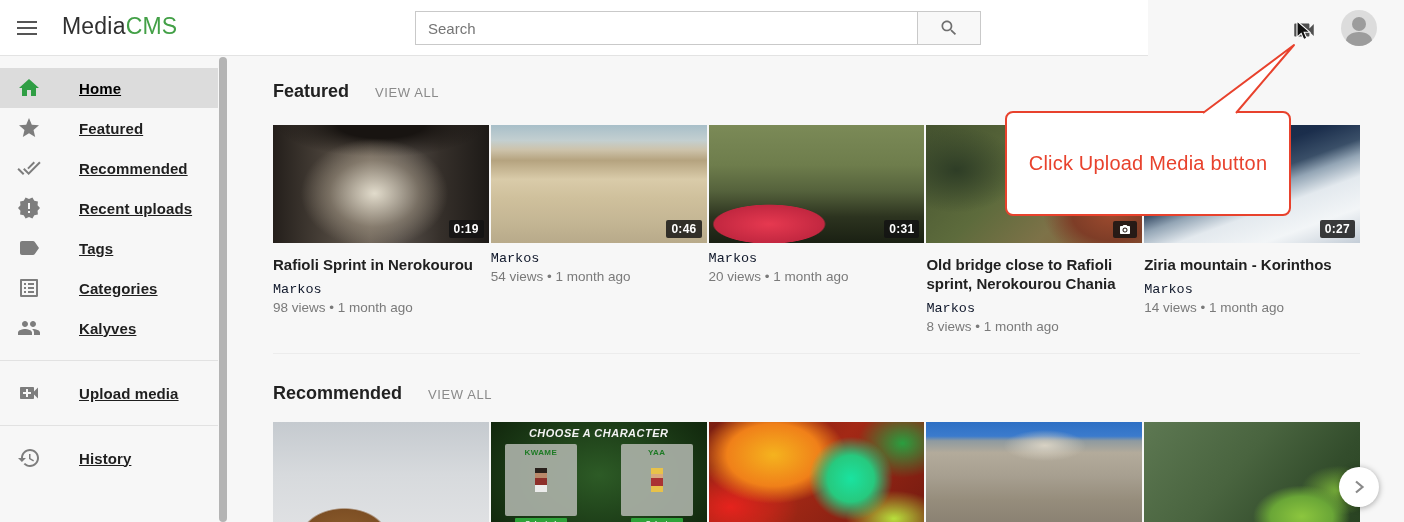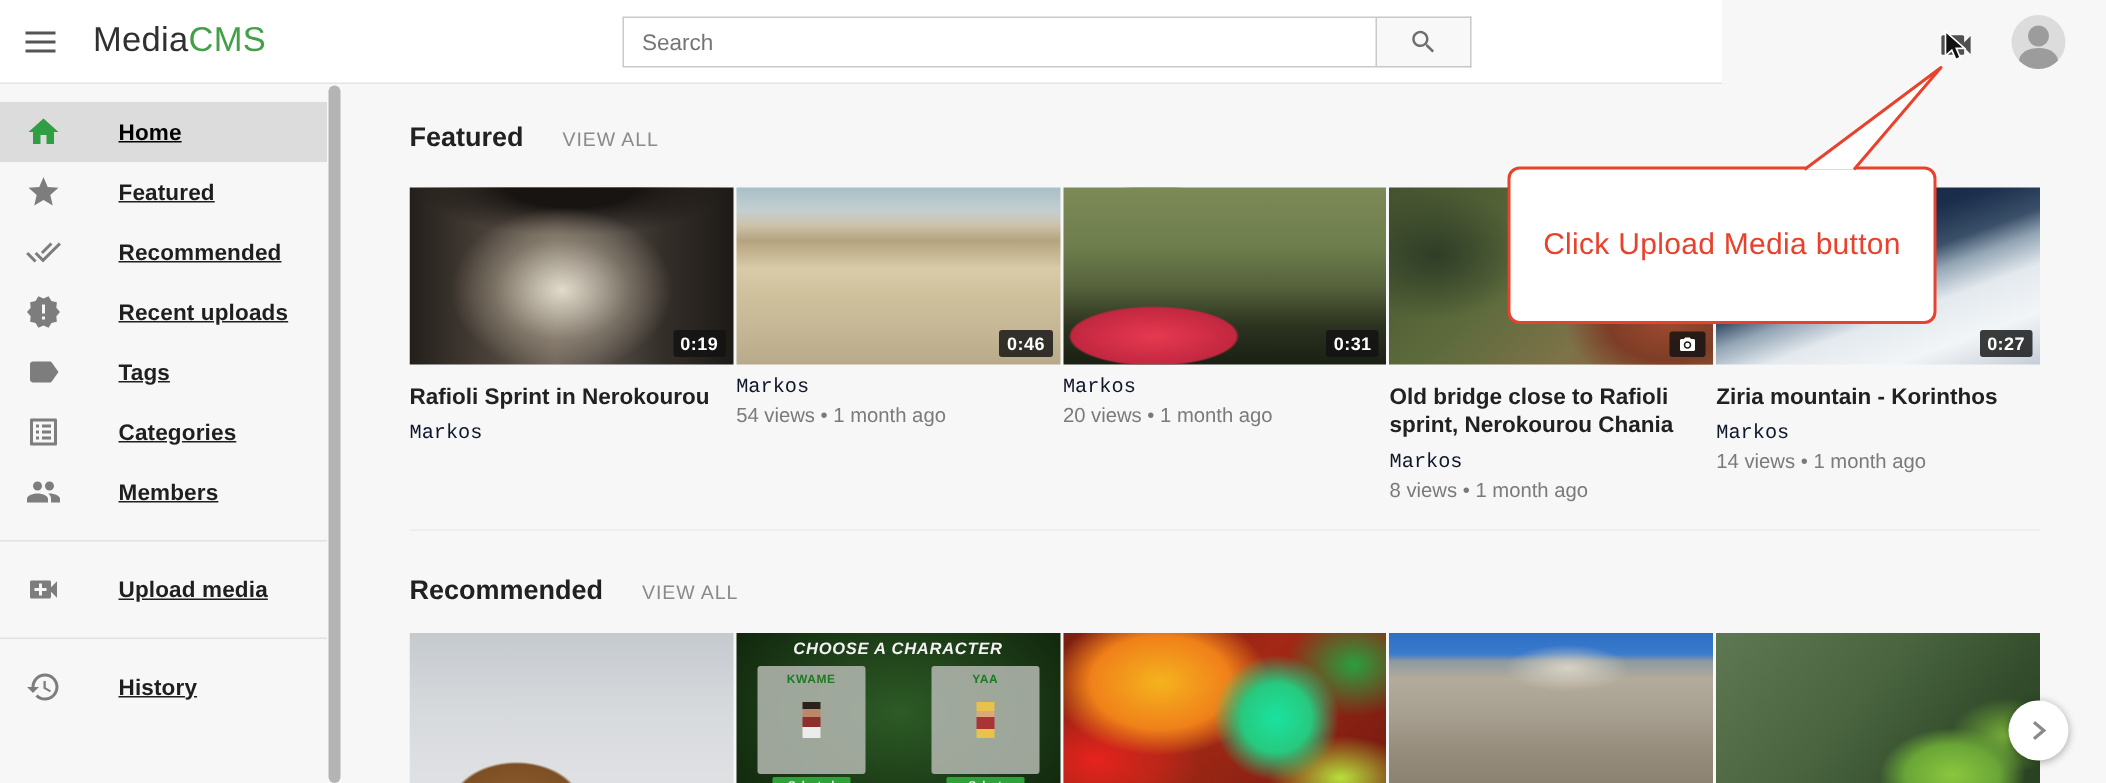--- a/index.html
+++ b/index.html
@@ -211,21 +211,21 @@
           </svg>
         </span>
       <span class="s-label">Categories</span>
     </div>
     <div class="side-item">
       <span class="s-icon">
           <svg viewBox="0 0 24 24">
             <path d="M16 11c1.66 0 2.99-1.34 2.99-3S17.66 5 16 5c-1.66 0-3 1.34-3 3s1.34 3 3 3zm-8 0c1.66 0 2.99-1.34 2.99-3S9.66 5 8 5C6.34 5 5 6.34 5 8s1.34 3 3 3zm0 2c-2.33 0-7 1.17-7 3.5V19h14v-2.5c0-2.33-4.67-3.5-7-3.5zm8 0c-.29 0-.62.02-.97.05 1.16.84 1.97 1.97 1.97 3.45V19h6v-2.5c0-2.33-4.67-3.5-7-3.5z"></path>
           </svg>
         </span>
-      <span class="s-label">Members</span>
+      <span class="s-label">Kalyves</span>
     </div>
   </div>
   <div class="side-divider"></div>
   <div class="side-section">
     <div class="side-item">
       <span class="s-icon">
           <svg viewBox="0 0 24 24">
             <path d="M17 10.5V7c0-.55-.45-1-1-1H4c-.55 0-1 .45-1 1v10c0 .55.45 1 1 1h12c.55 0 1-.45 1-1v-3.5l4 4v-11l-4 4zM14 13h-3v3H9v-3H6v-2h3V8h2v3h3v2z"></path>
           </svg>
         </span>
@@ -253,20 +253,21 @@
     <span class="view-all">VIEW ALL</span>
   </div>
 
   <div class="card-row">
     <div class="card">
       <div class="thumb t1">
         <span class="dur-badge">0:19</span>
       </div>
       <div class="card-title">Rafioli Sprint in Nerokourou</div>
       <div class="card-author">Markos</div>
+      <div class="card-meta">98 views • 1 month ago</div>
     </div>
     <div class="card">
       <div class="thumb t2">
         <span class="dur-badge">0:46</span>
       </div>
       <div class="card-author">Markos</div>
       <div class="card-meta">54 views • 1 month ago</div>
     </div>
     <div class="card">
       <div class="thumb t3">

